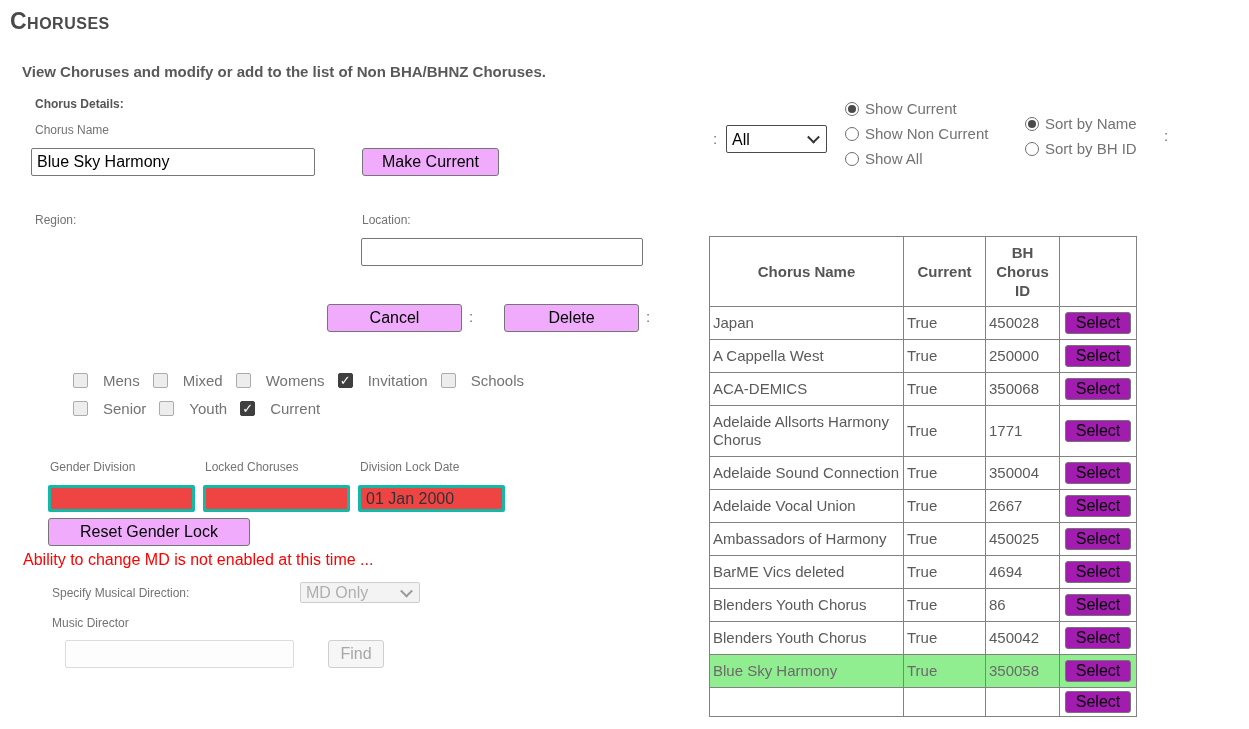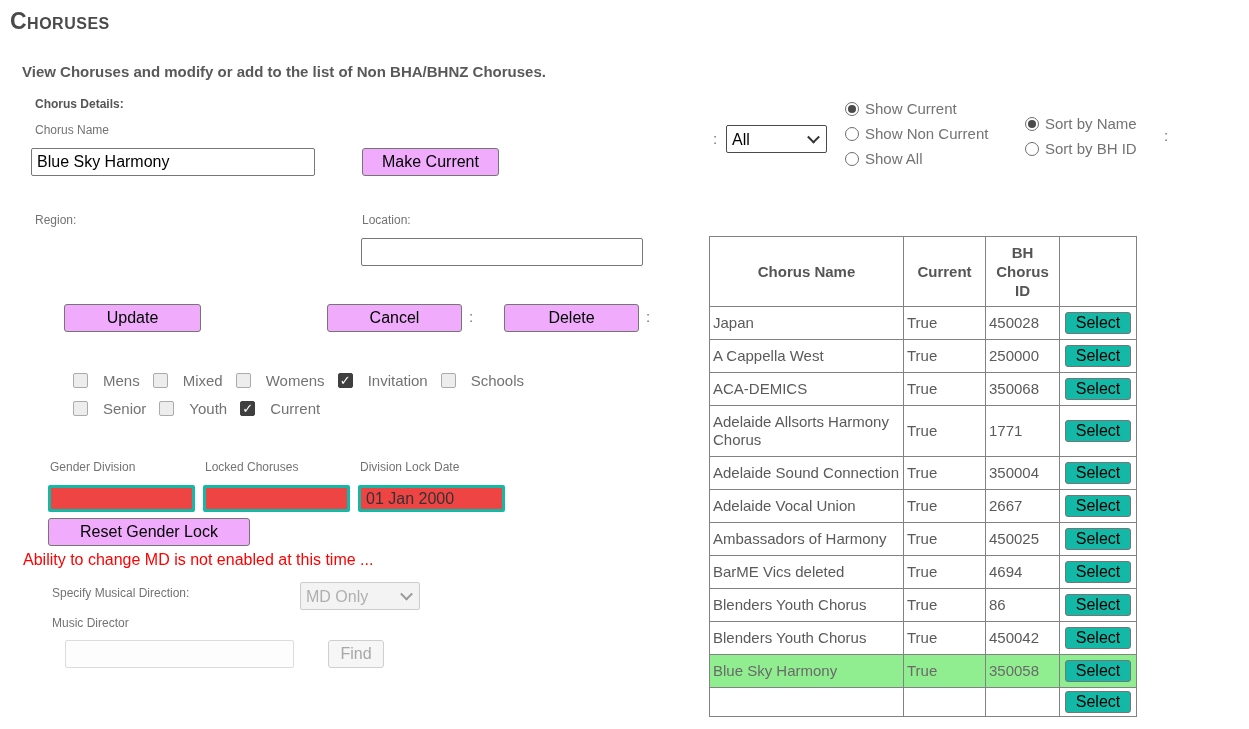--- a/index.html
+++ b/index.html
@@ -49,42 +49,41 @@
        background:#fff;position:relative;flex:none;}
   .radio.selected::after{content:"";position:absolute;inset:2px;border-radius:50%;background:#4a4a4a;}
   .radio-label{font-size:15px;color:#737373;white-space:nowrap;}
   
   .tbl-wrap{position:absolute;left:709px;top:236px;}
   table{border-collapse:collapse;table-layout:fixed;width:427px;font-size:15px;color:#5a5a5a;}
   th,td{border:1px solid #828282;overflow:hidden;}
   th{font-weight:bold;color:#555;text-align:center;vertical-align:middle;line-height:19px;padding:6px 2px;}
   td{vertical-align:middle;line-height:18px;padding:7px 2px 7px 3px;}
   td.sel{text-align:center;padding:3px 2px;}
-  .select-btn{background:#14b8a6;border:1px solid #757575;border-radius:3px;font-family:inherit;
+  .select-btn{background:#a21caf;border:1px solid #757575;border-radius:3px;font-family:inherit;
        font-size:16px;color:#000;padding:1px 10px;cursor:pointer;}
   tr.row-highlight td{background:var(--highlight-green,#90ee90);color:#6a6a6a;}
 </style>
 </head>
 <body>
 
 <div class="page">
 
   <div class="title">Choruses</div>
   <div class="subtitle">View Choruses and modify or add to the list of Non BHA/BHNZ Choruses.</div>
 
   <div class="lbl lbl-bold" style="left:35px;top:97px;">Chorus Details:</div>
   <div class="lbl" style="left:35px;top:123px;">Chorus Name</div>
   <input class="inp" style="left: 31px; top: 148px; width: 284px; height: 28px;" value="Blue Sky Harmony">
   <button class="btn abs" style="left:362px;top:148px;width:137px;height:28px;">Make Current</button>
 
   <div class="lbl" style="left:35px;top:213px;">Region:</div>
   <div class="lbl" style="left:362px;top:213px;">Location:</div>
   <input class="inp" style="left: 361px; top: 238px; width: 282px; height: 28px;" value="">
 
-  <button class="btn abs" style="left:64px;top:304px;width:137px;height:28px;">Update</button>
   <button class="btn abs" style="left:327px;top:304px;width:135px;height:28px;">Cancel</button>
   <div class="colon" style="left:469px;top:308px;">:</div>
   <button class="btn abs" style="left:504px;top:304px;width:135px;height:28px;">Delete</button>
   <div class="colon" style="left:646px;top:308px;">:</div>
 
   <div class="cb-row" style="left:73px;top:372px;">
     <label class="cb">
       <span class="cb-box"></span>
       <span class="cb-label">Mens</span>
     </label>
@@ -127,21 +126,21 @@
   <div class="lbl" style="left:50px;top:460px;">Gender Division</div>
   <div class="lbl" style="left:205px;top:460px;">Locked Choruses</div>
   <div class="lbl" style="left:360px;top:460px;">Division Lock Date</div>
   <input class="inp inp-disabled" style="left: 48px; top: 485px; width: 147px; height: 27px;" value="">
   <input class="inp inp-disabled" style="left: 203px; top: 485px; width: 147px; height: 27px;" value="">
   <input class="inp inp-disabled" style="left: 358px; top: 485px; width: 147px; height: 27px;" value="01 Jan 2000">
   <button class="btn abs" style="left:48px;top:518px;width:202px;height:28px;">Reset Gender Lock</button>
 
   <div class="warning">Ability to change MD is not enabled at this time ...</div>
   <div class="lbl" style="left:52px;top:586px;">Specify Musical Direction:</div>
-  <div class="select-wrap select-disabled" style="left:300px;top:582px;width:120px;height:28px;">
+  <div class="select-wrap select-disabled" style="left:300px;top:582px;width:120px;height:21px;">
     <select disabled="">
       <option>MD Only</option>
     </select>
     <span class="chev"></span>
   </div>
   <div class="lbl" style="left:52px;top:616px;">Music Director</div>
   <input class="inp inp-soft" style="left: 65px; top: 640px; width: 229px; height: 28px;" value="">
   <button class="btn btn-disabled abs" style="left:328px;top:640px;width:56px;height:28px;">Find</button>
 
   <div class="colon" style="left:713px;top:130px;">:</div>

